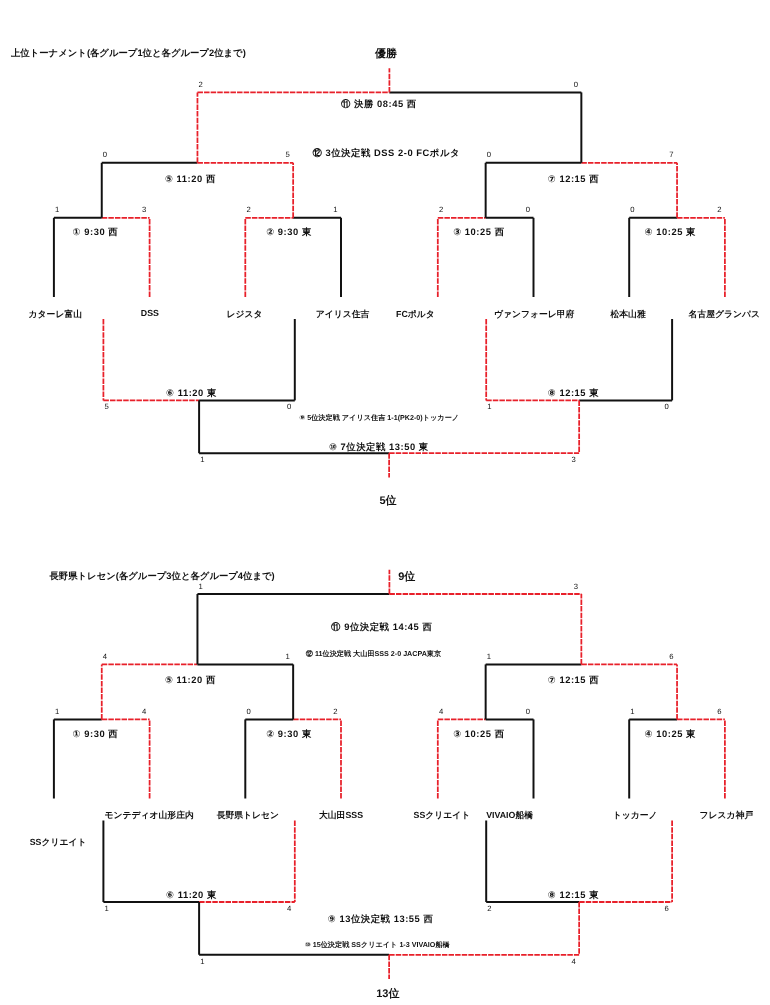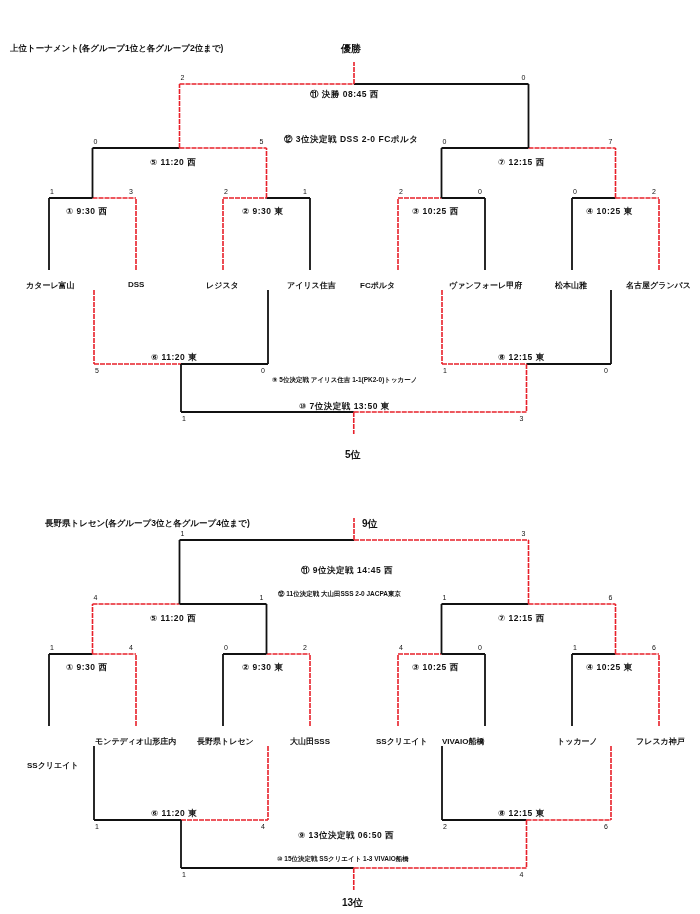--- a/index.html
+++ b/index.html
@@ -148,21 +148,21 @@
 <div class="txt team" style="left:95px;top:736px">モンテディオ山形庄内</div>
 <div class="txt team" style="left:197px;top:736px">長野県トレセン</div>
 <div class="txt team" style="left:290px;top:736px">大山田SSS</div>
 <div class="txt team" style="left:376px;top:736px">SSクリエイト</div>
 <div class="txt team" style="left:442px;top:736px">VIVAIO船橋</div>
 <div class="txt team" style="left:557px;top:736px">トッカーノ</div>
 <div class="txt team" style="left:636px;top:736px">フレスカ神戸</div>
 
 <div class="txt match" style="left:151px;top:808px">⑥ 11:20 東</div>
 <div class="txt match" style="left:498px;top:808px">⑧ 12:15 東</div>
-<div class="txt match" style="left:298px;top:830px">⑨ 13位決定戦 06:50 西</div>
+<div class="txt match" style="left:298px;top:830px">⑨ 13位決定戦 13:55 西</div>
 <div class="txt match-small" style="left:277px;top:855px">⑩ 15位決定戦 SSクリエイト 1-3 VIVAIO船橋</div>
 
 <div id="scores">
     <div class="txt score" style="left: 50px; top: 188px;">1</div>
     <div class="txt score" style="left: 129px; top: 188px;">3</div>
     <div class="txt score" style="left: 224px; top: 188px;">2</div>
     <div class="txt score" style="left: 303px; top: 188px;">1</div>
     <div class="txt score" style="left: 399px; top: 188px;">2</div>
     <div class="txt score" style="left: 478px; top: 188px;">0</div>
     <div class="txt score" style="left: 573px; top: 188px;">0</div>

